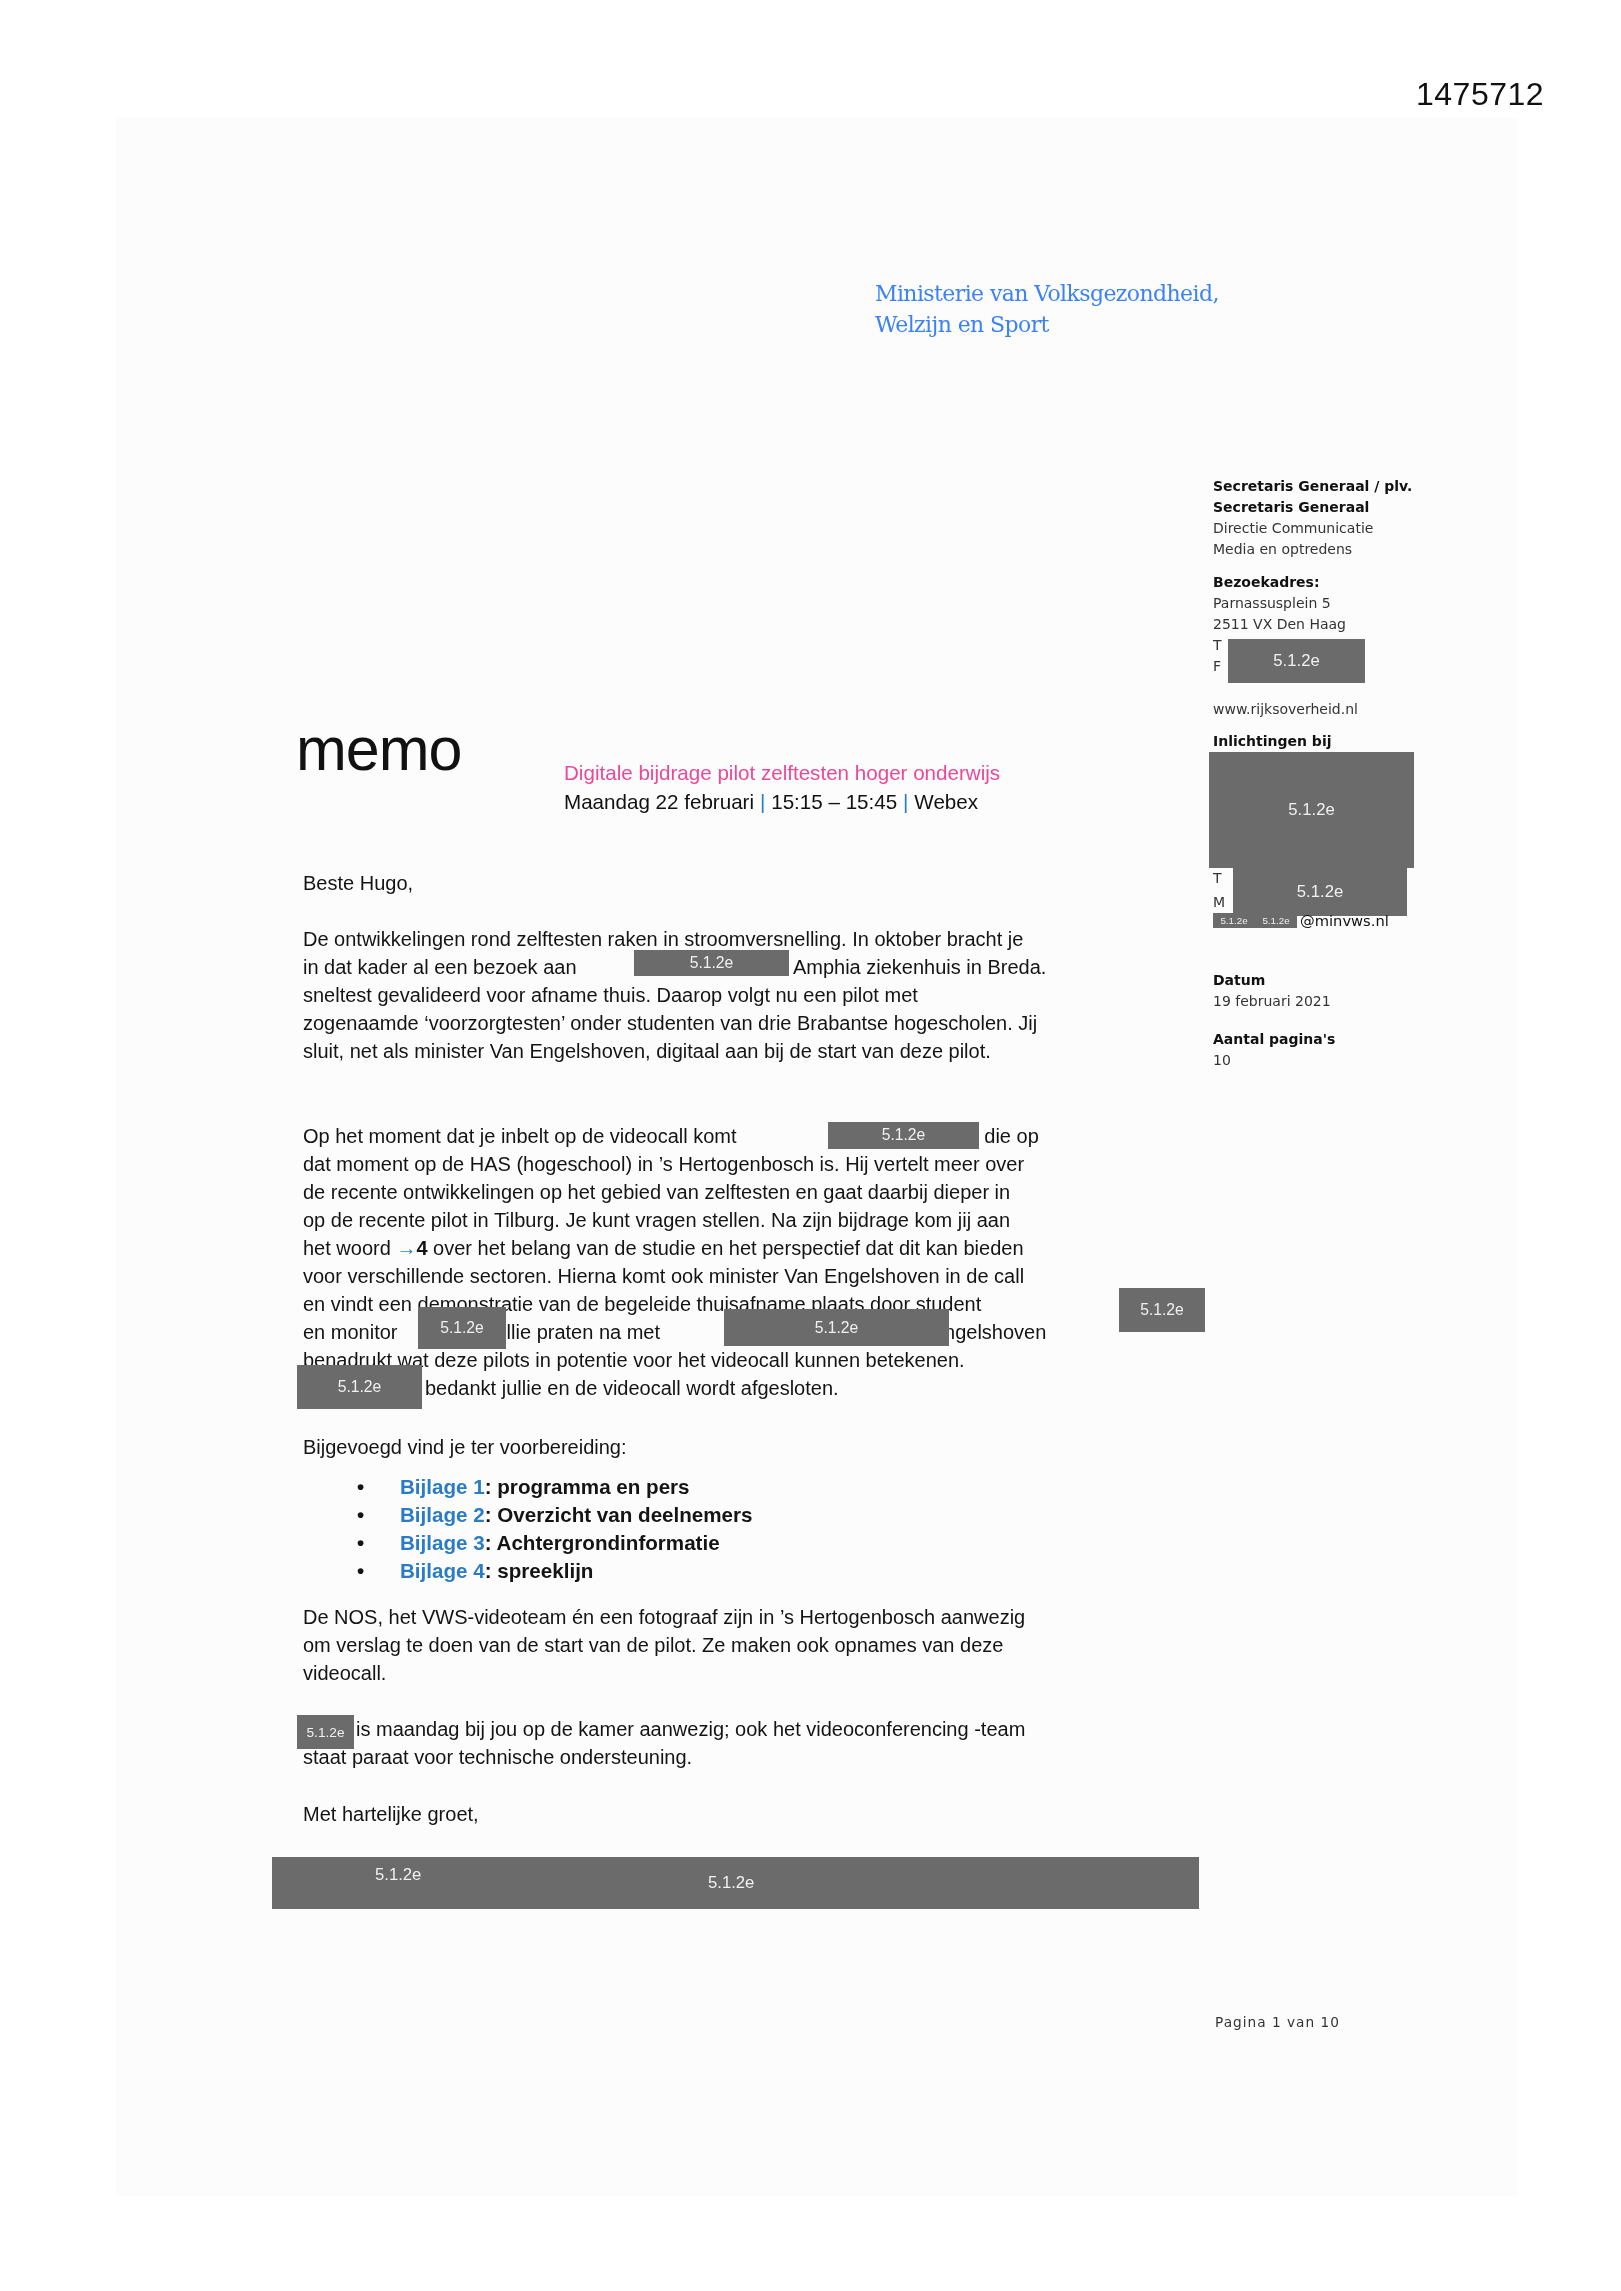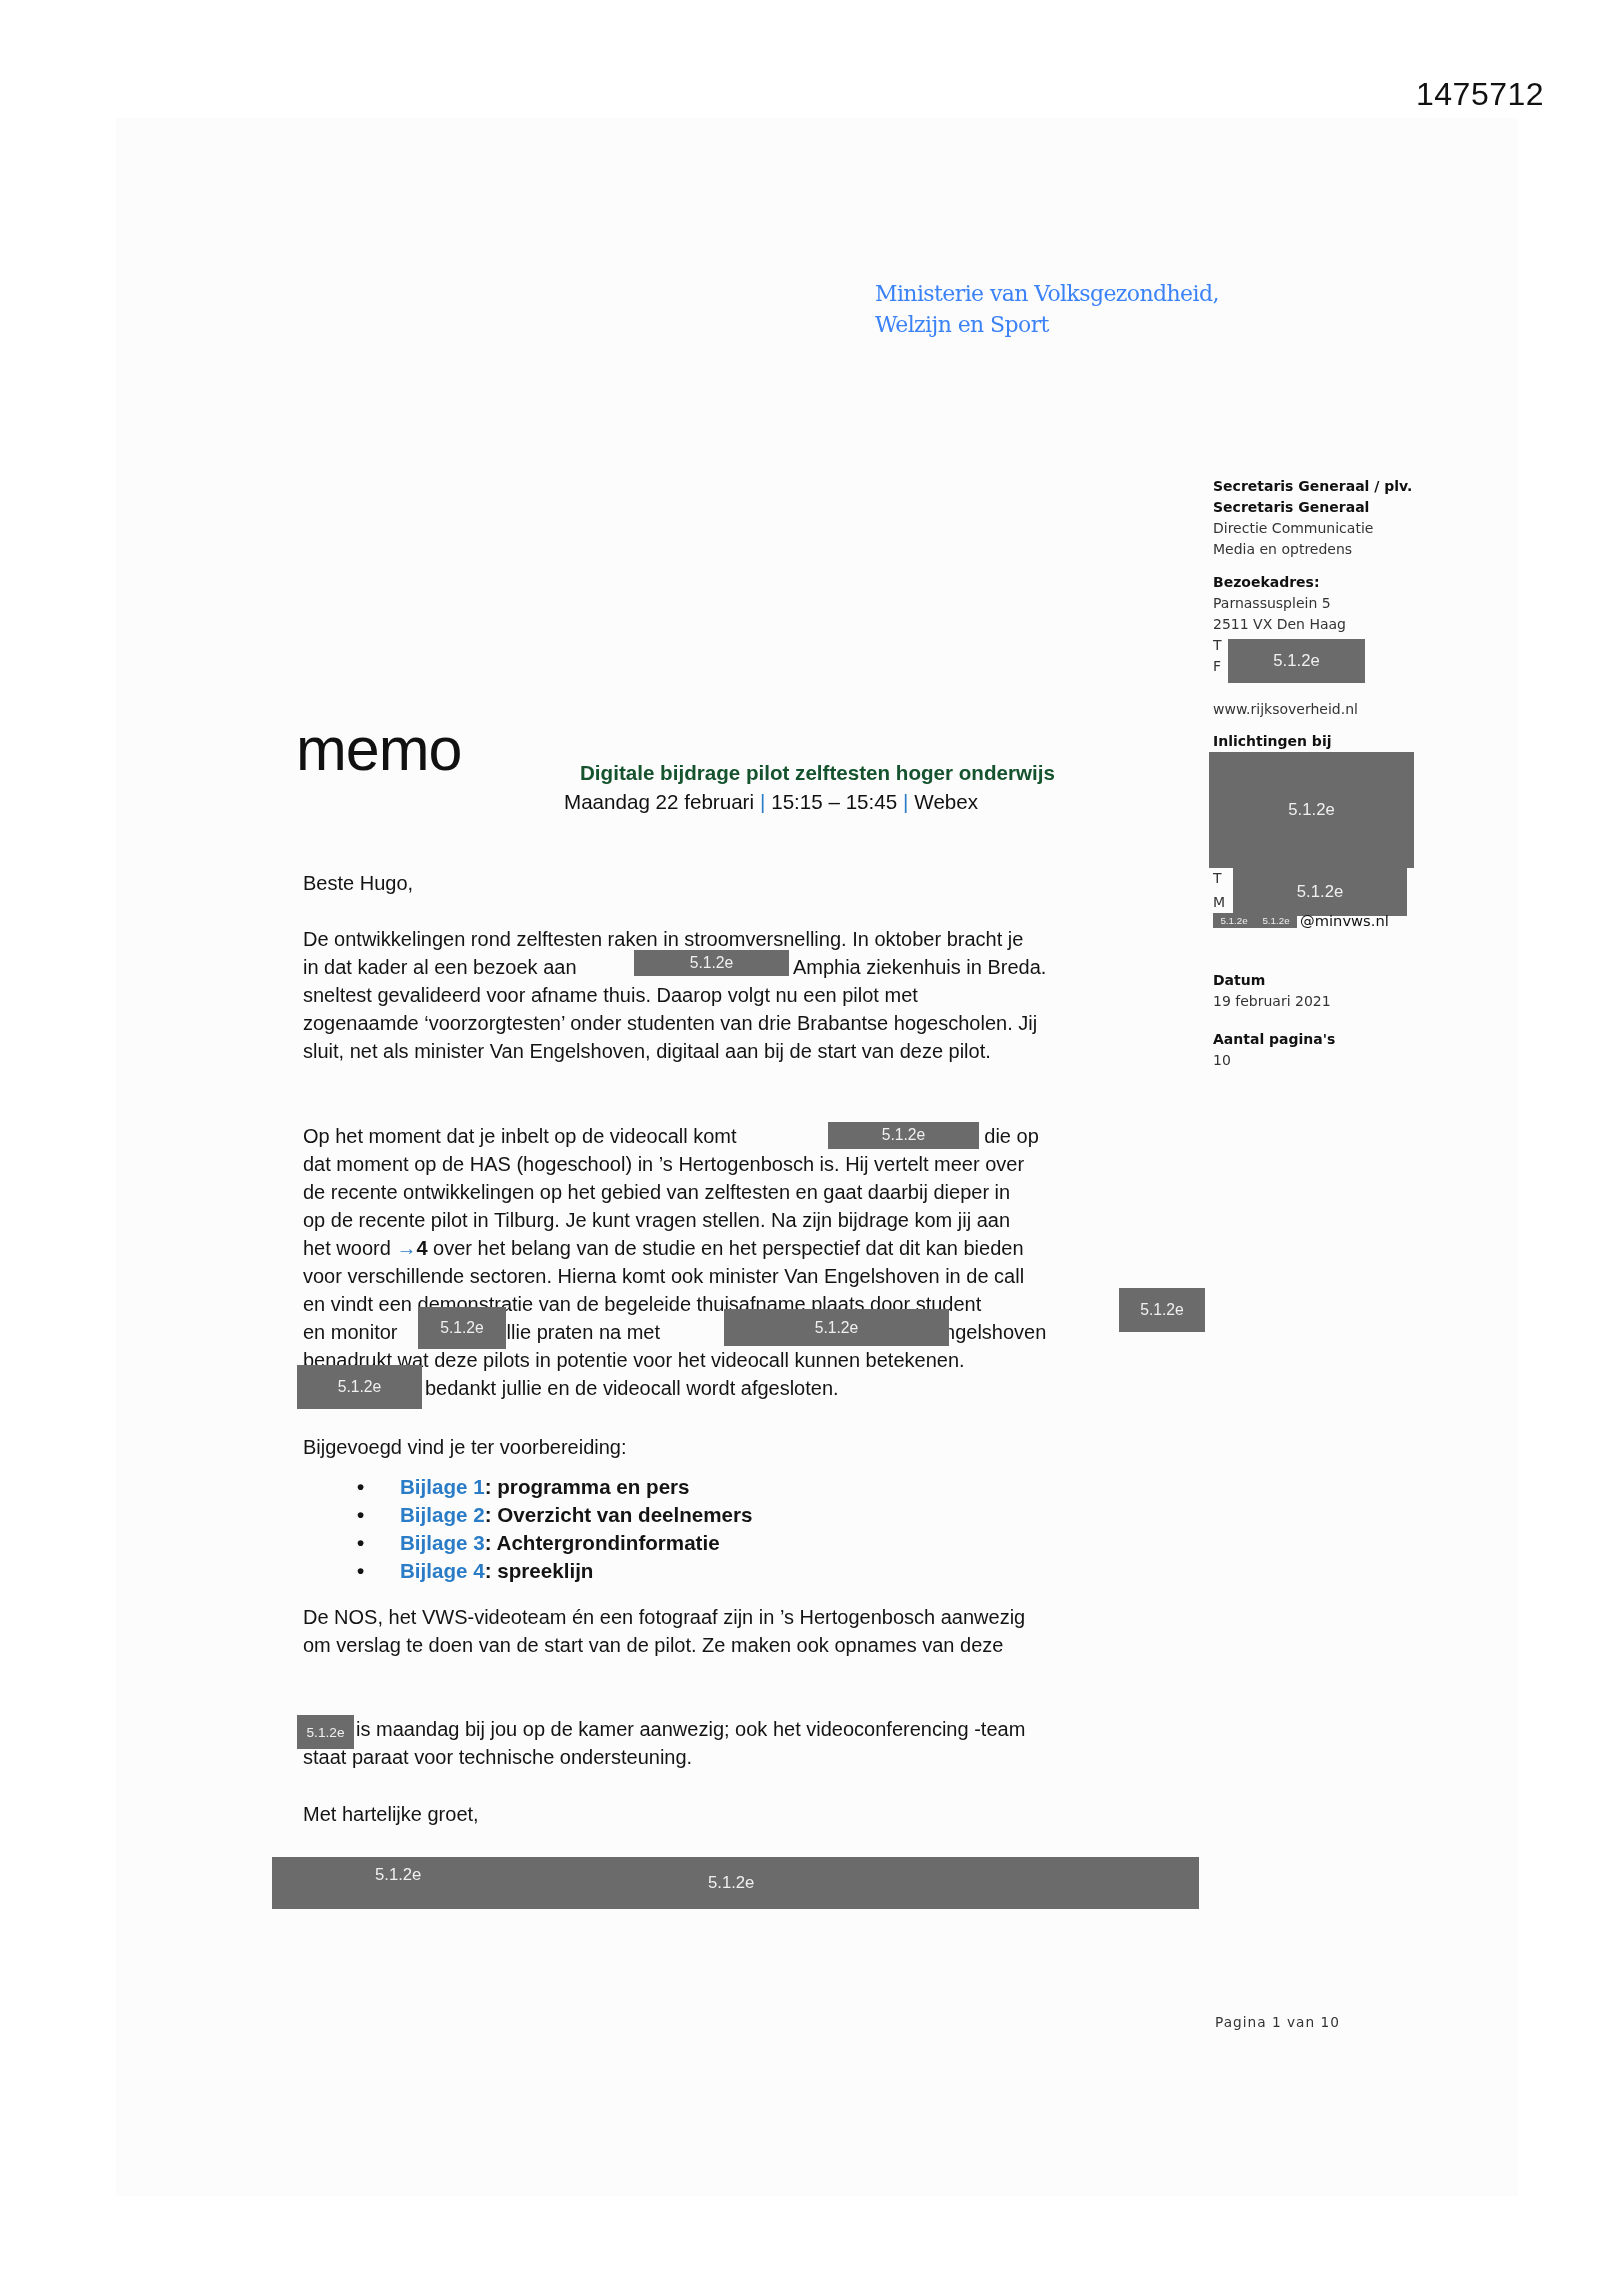--- a/index.html
+++ b/index.html
@@ -2,21 +2,21 @@
 <html><head>
 <meta charset="utf-8">
 <style>
   html, body { margin: 0; padding: 0; background: #ffffff; }
   body { width: 1621px; height: 2292px; position: relative; overflow: hidden; font-family: "DejaVu Sans", sans-serif; color: #1a1a1a; }
   .page-bg { position: absolute; left: 116px; top: 118px; width: 1402px; height: 2078px; background: #fcfcfc; }
   .abs { position: absolute; }
   .docnum { left: 1416px; top: 76px; font-family: "Liberation Sans", sans-serif; font-size: 32px; color: #111; letter-spacing: 0.5px; }
   .ministry { left: 875px; top: 278px; font-family: "DejaVu Serif", serif; font-size: 22px; line-height: 31px; color: #3b82f6; letter-spacing: -0.6px; }
   .memo { left: 296px; top: 714px; font-family: "Liberation Sans", sans-serif; font-size: 61px; color: #111; letter-spacing: -1px; }
-  .subject { left: 564px; top: 761px; font-family: "Liberation Sans", sans-serif; font-size: 20.6px; font-weight: bold; color: #14532d; margin-left: 16px; }
+  .subject { left: 564px; top: 761px; font-family: "Liberation Sans", sans-serif; font-size: 20.6px; font-weight: normal; color: #ec4899; }
   .meta { left: 564px; top: 790px; font-family: "Liberation Sans", sans-serif; font-size: 20.6px; color: #111; }
   .meta .sep { color: #2a7cc7; padding: 0 5.9px; }
 
   .side { left: 1213px; font-size: 14px; line-height: 21px; color: #333; font-family: "DejaVu Sans", sans-serif; }
   .side b { color: #111; }
 
   .redact { position: absolute; background: #6b6b6b; color: #f0f0f0; font-family: "Liberation Sans", sans-serif; display: flex; align-items: center; justify-content: center; font-size: 16.7px; }
 
   .body-text { left: 303px; width: 892px; font-family: "Liberation Sans", sans-serif; font-size: 20px; line-height: 28px; color: #141414; }
   .body-text p { margin: 0; }
@@ -120,20 +120,21 @@
     <li><span class="link">Bijlage 1</span><span>: programma en pers</span></li>
     <li><span class="link">Bijlage 2</span><span>: Overzicht van deelnemers</span></li>
     <li><span class="link">Bijlage 3</span><span>: Achtergrondinformatie</span></li>
     <li><span class="link">Bijlage 4</span><span>: spreeklijn</span></li>
   </ul>
 </div>
 
 <div class="abs body-text" style="top:1603px;">
   <p>De NOS, het VWS-videoteam én een fotograaf zijn  in ’s Hertogenbosch aanwezig</p>
   <p>om verslag te doen van de start van de pilot. Ze maken ook opnames van deze</p>
+  <p>videocall.</p>
 </div>
 
 <div class="abs body-text" style="top:1715px;">
   <p><span style="display:inline-block;width:53px;"></span><span>is maandag bij jou op de kamer aanwezig; ook het videoconferencing -team</span></p>
   <p>staat paraat voor technische ondersteuning.</p>
 </div>
 <div class="redact" style="left:297px;top:1715px;width:57px;height:34px;font-size:13.7px;">5.1.2e</div>
 
 <div class="abs body-text" style="top:1800px;">Met hartelijke groet,</div>
 

